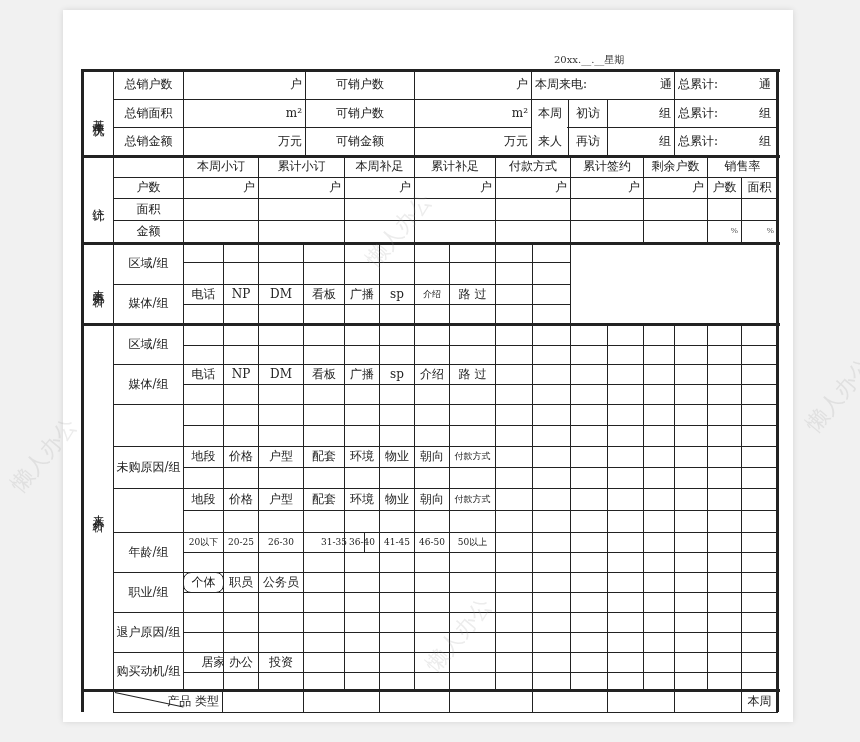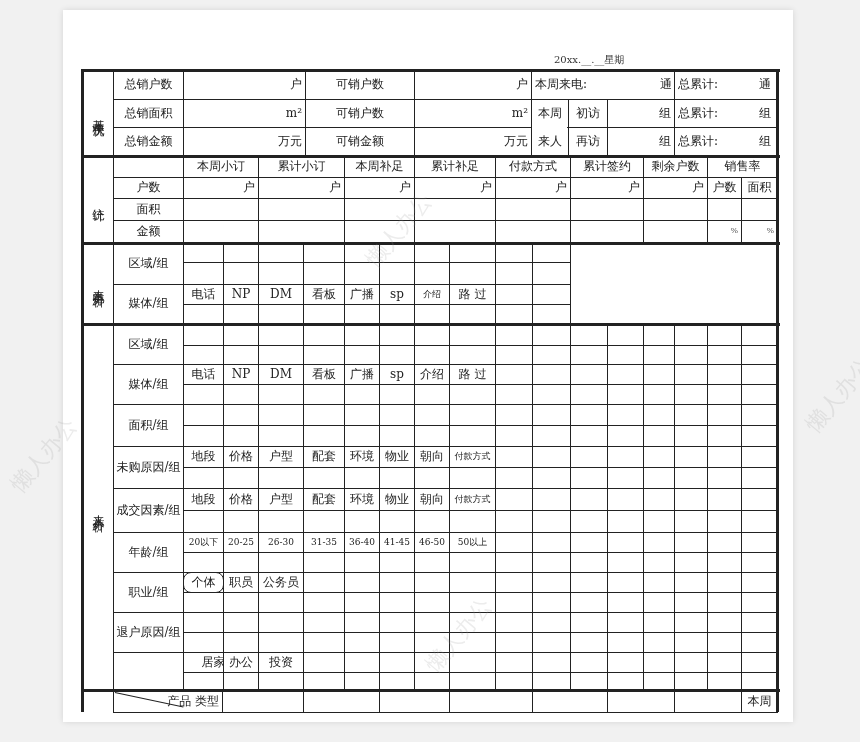--- a/index.html
+++ b/index.html
@@ -240,21 +240,20 @@
     <div class="cell" style="left: 607px; top: 364px; width: 37px; height: 21px;"></div>
     <div class="cell" style="left: 607px; top: 384px; width: 37px; height: 21px;"></div>
     <div class="cell" style="left: 643px; top: 364px; width: 32px; height: 21px;"></div>
     <div class="cell" style="left: 643px; top: 384px; width: 32px; height: 21px;"></div>
     <div class="cell" style="left: 674px; top: 364px; width: 34px; height: 21px;"></div>
     <div class="cell" style="left: 674px; top: 384px; width: 34px; height: 21px;"></div>
     <div class="cell" style="left: 707px; top: 364px; width: 35px; height: 21px;"></div>
     <div class="cell" style="left: 707px; top: 384px; width: 35px; height: 21px;"></div>
     <div class="cell" style="left: 741px; top: 364px; width: 37px; height: 21px;"></div>
     <div class="cell" style="left: 741px; top: 384px; width: 37px; height: 21px;"></div>
-    <div class="cell wrap" style="left: 113px; top: 404px; width: 71px; height: 43px;">面积/组</div>
     <div class="cell" style="left: 183px; top: 404px; width: 41px; height: 22px;"></div>
     <div class="cell" style="left: 183px; top: 425px; width: 41px; height: 22px;"></div>
     <div class="cell" style="left: 223px; top: 404px; width: 36px; height: 22px;"></div>
     <div class="cell" style="left: 223px; top: 425px; width: 36px; height: 22px;"></div>
     <div class="cell" style="left: 258px; top: 404px; width: 46px; height: 22px;"></div>
     <div class="cell" style="left: 258px; top: 425px; width: 46px; height: 22px;"></div>
     <div class="cell" style="left: 303px; top: 404px; width: 42px; height: 22px;"></div>
     <div class="cell" style="left: 303px; top: 425px; width: 42px; height: 22px;"></div>
     <div class="cell" style="left: 344px; top: 404px; width: 36px; height: 22px;"></div>
     <div class="cell" style="left: 344px; top: 425px; width: 36px; height: 22px;"></div>
@@ -306,21 +305,20 @@
     <div class="cell" style="left: 607px; top: 446px; width: 37px; height: 22px;"></div>
     <div class="cell" style="left: 607px; top: 467px; width: 37px; height: 22px;"></div>
     <div class="cell" style="left: 643px; top: 446px; width: 32px; height: 22px;"></div>
     <div class="cell" style="left: 643px; top: 467px; width: 32px; height: 22px;"></div>
     <div class="cell" style="left: 674px; top: 446px; width: 34px; height: 22px;"></div>
     <div class="cell" style="left: 674px; top: 467px; width: 34px; height: 22px;"></div>
     <div class="cell" style="left: 707px; top: 446px; width: 35px; height: 22px;"></div>
     <div class="cell" style="left: 707px; top: 467px; width: 35px; height: 22px;"></div>
     <div class="cell" style="left: 741px; top: 446px; width: 37px; height: 22px;"></div>
     <div class="cell" style="left: 741px; top: 467px; width: 37px; height: 22px;"></div>
-    <div class="cell wrap" style="left: 113px; top: 488px; width: 71px; height: 45px;">成交因素/组</div>
     <div class="cell" style="left: 183px; top: 488px; width: 41px; height: 23px;">地段</div>
     <div class="cell" style="left: 183px; top: 510px; width: 41px; height: 23px;"></div>
     <div class="cell" style="left: 223px; top: 488px; width: 36px; height: 23px;">价格</div>
     <div class="cell" style="left: 223px; top: 510px; width: 36px; height: 23px;"></div>
     <div class="cell" style="left: 258px; top: 488px; width: 46px; height: 23px;">户型</div>
     <div class="cell" style="left: 258px; top: 510px; width: 46px; height: 23px;"></div>
     <div class="cell" style="left: 303px; top: 488px; width: 42px; height: 23px;">配套</div>
     <div class="cell" style="left: 303px; top: 510px; width: 42px; height: 23px;"></div>
     <div class="cell" style="left: 344px; top: 488px; width: 36px; height: 23px;">环境</div>
     <div class="cell" style="left: 344px; top: 510px; width: 36px; height: 23px;"></div>
@@ -346,21 +344,21 @@
     <div class="cell" style="left: 707px; top: 510px; width: 35px; height: 23px;"></div>
     <div class="cell" style="left: 741px; top: 488px; width: 37px; height: 23px;"></div>
     <div class="cell" style="left: 741px; top: 510px; width: 37px; height: 23px;"></div>
     <div class="cell wrap" style="left: 113px; top: 532px; width: 71px; height: 41px;">年龄/组</div>
     <div class="cell small wrap" style="left: 183px; top: 532px; width: 41px; height: 21px;">20以下</div>
     <div class="cell" style="left: 183px; top: 552px; width: 41px; height: 21px;"></div>
     <div class="cell small wrap" style="left: 223px; top: 532px; width: 36px; height: 21px;">20-25</div>
     <div class="cell" style="left: 223px; top: 552px; width: 36px; height: 21px;"></div>
     <div class="cell small wrap" style="left: 258px; top: 532px; width: 46px; height: 21px;">26-30</div>
     <div class="cell" style="left: 258px; top: 552px; width: 46px; height: 21px;"></div>
-    <div class="cell small wrap" style="left: 303px; top: 532px; width: 42px; height: 21px;">31-35</div>
+    <div class="cell small wrap" style="left: 303px; top: 532px; width: 62px; height: 21px;">31-35</div>
     <div class="cell" style="left: 303px; top: 552px; width: 42px; height: 21px;"></div>
     <div class="cell small wrap" style="left: 344px; top: 532px; width: 36px; height: 21px;">36-40</div>
     <div class="cell" style="left: 344px; top: 552px; width: 36px; height: 21px;"></div>
     <div class="cell small wrap" style="left: 379px; top: 532px; width: 36px; height: 21px;">41-45</div>
     <div class="cell" style="left: 379px; top: 552px; width: 36px; height: 21px;"></div>
     <div class="cell small wrap" style="left: 414px; top: 532px; width: 36px; height: 21px;">46-50</div>
     <div class="cell" style="left: 414px; top: 552px; width: 36px; height: 21px;"></div>
     <div class="cell small wrap" style="left: 449px; top: 532px; width: 47px; height: 21px;">50以上</div>
     <div class="cell" style="left: 449px; top: 552px; width: 47px; height: 21px;"></div>
     <div class="cell" style="left: 495px; top: 532px; width: 38px; height: 21px;"></div>
@@ -438,20 +436,21 @@
     <div class="cell" style="left: 607px; top: 612px; width: 37px; height: 21px;"></div>
     <div class="cell" style="left: 607px; top: 632px; width: 37px; height: 21px;"></div>
     <div class="cell" style="left: 643px; top: 612px; width: 32px; height: 21px;"></div>
     <div class="cell" style="left: 643px; top: 632px; width: 32px; height: 21px;"></div>
     <div class="cell" style="left: 674px; top: 612px; width: 34px; height: 21px;"></div>
     <div class="cell" style="left: 674px; top: 632px; width: 34px; height: 21px;"></div>
     <div class="cell" style="left: 707px; top: 612px; width: 35px; height: 21px;"></div>
     <div class="cell" style="left: 707px; top: 632px; width: 35px; height: 21px;"></div>
     <div class="cell" style="left: 741px; top: 612px; width: 37px; height: 21px;"></div>
     <div class="cell" style="left: 741px; top: 632px; width: 37px; height: 21px;"></div>
+    <div class="cell wrap" style="left: 113px; top: 652px; width: 71px; height: 40px;">购买动机/组</div>
     <div class="cell" style="left: 183px; top: 652px; width: 41px; height: 21px; padding-left: 20px;">居家</div>
     <div class="cell" style="left: 183px; top: 672px; width: 41px; height: 20px;"></div>
     <div class="cell" style="left: 223px; top: 652px; width: 36px; height: 21px;">办公</div>
     <div class="cell" style="left: 223px; top: 672px; width: 36px; height: 20px;"></div>
     <div class="cell" style="left: 258px; top: 652px; width: 46px; height: 21px;">投资</div>
     <div class="cell" style="left: 258px; top: 672px; width: 46px; height: 20px;"></div>
     <div class="cell" style="left: 303px; top: 652px; width: 42px; height: 21px;"></div>
     <div class="cell" style="left: 303px; top: 672px; width: 42px; height: 20px;"></div>
     <div class="cell" style="left: 344px; top: 652px; width: 36px; height: 21px;"></div>
     <div class="cell" style="left: 344px; top: 672px; width: 36px; height: 20px;"></div>

